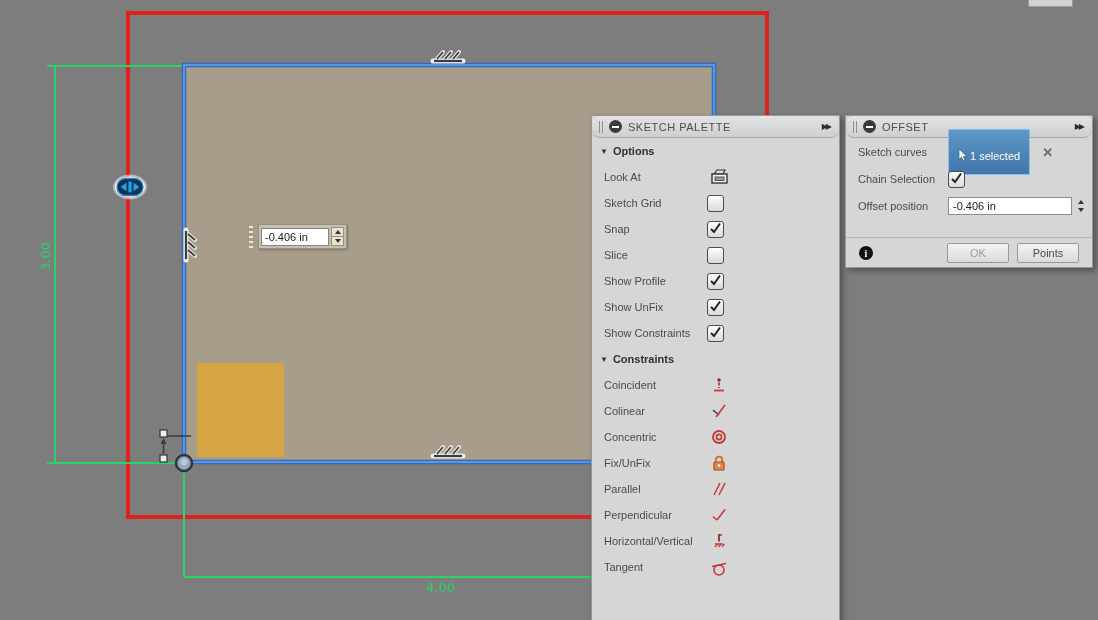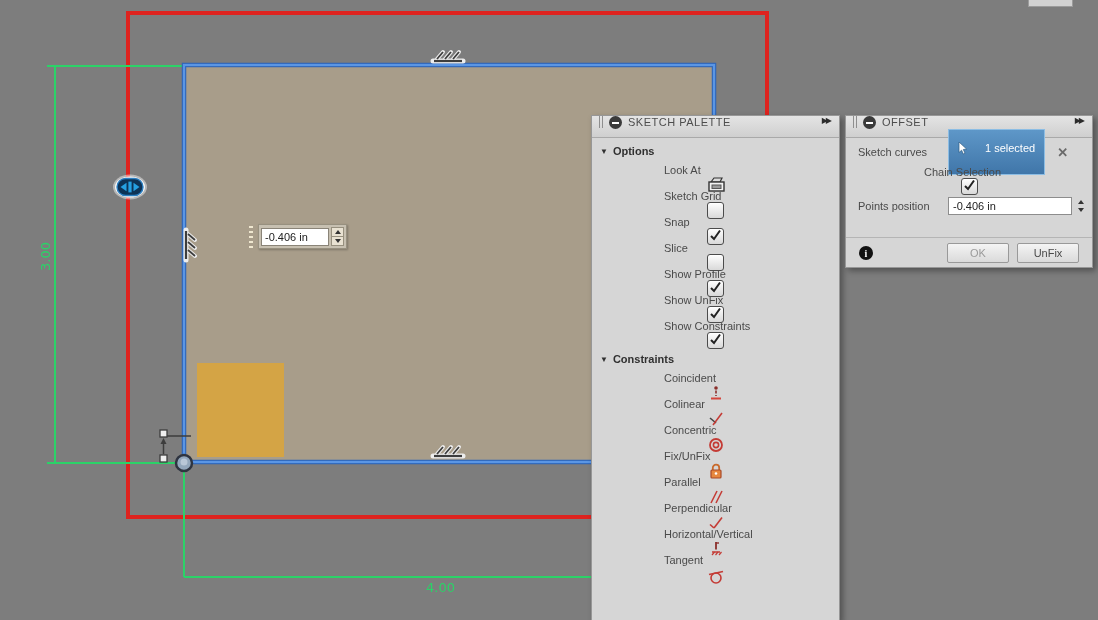--- a/index.html
+++ b/index.html
@@ -17,42 +17,42 @@
   .float-frame{background:#c7c0b1;border:1px solid #97907f;padding:2px;display:flex;align-items:center;box-shadow:1px 1px 2px rgba(0,0,0,.25);}
   .float-frame input{width:60px;height:16px;border:1px solid #8a8478;font-size:11px;padding:0 3px;background:#fff;color:#222;font-family:"Liberation Sans",sans-serif;}
   .mini-spin{display:flex;flex-direction:column;margin-left:2px;border:1px solid #97907f;background:#e9e2d2;}
   .mini-spin span{width:11px;height:8px;display:flex;align-items:center;justify-content:center;}
   .mini-spin span + span{border-top:1px solid #97907f;}
   .tri-up{width:0;height:0;border-left:3px solid transparent;border-right:3px solid transparent;border-bottom:4px solid #333;}
   .tri-down{width:0;height:0;border-left:3px solid transparent;border-right:3px solid transparent;border-top:4px solid #333;}
 
   
   .panel{position:absolute;background:#d6d6d6;border:1px solid #979797;box-shadow:3px 3px 6px rgba(0,0,0,.35);box-sizing:border-box;}
-  .panel-header{height:22px;background:linear-gradient(#e4e4e4,#cfcfcf);border-bottom:1px solid #a9a9a9;display:flex;align-items:flex-start;padding:0 7px;gap:6px;box-sizing:border-box;}
+  .panel-header{height:22px;background:linear-gradient(#e4e4e4,#cfcfcf);border-bottom:1px solid #a9a9a9;display:flex;align-items:center;padding:0 7px;gap:6px;box-sizing:border-box;border-radius:8px;}
   .grip{width:2px;height:12px;border-left:1px solid #8e8e8e;border-right:1px solid #8e8e8e;}
   .collapse-btn{width:13px;height:13px;border-radius:50%;background:#3a3a3a;display:flex;align-items:center;justify-content:center;flex:none;}
   .collapse-btn i{display:block;width:7px;height:2px;background:#fff;}
   .panel-title{font-size:11px;color:#4d4d4d;letter-spacing:.5px;flex:1;white-space:nowrap;}
   .expand-btn{font-size:8px;color:#2c2c2c;letter-spacing:-2px;padding-right:2px;}
 
-  .row{height:26px;display:flex;align-items:center;padding:0 12px;box-sizing:border-box;flex-direction:column;}
+  .row{height:26px;display:flex;align-items:center;padding:0 12px;box-sizing:border-box;}
   .row .label{font-size:11px;color:#4a4a4a;width:103px;flex:none;white-space:nowrap;}
   .section-header{height:26px;display:flex;align-items:center;gap:5px;padding:0 8px;font-size:11px;font-weight:bold;color:#303030;}
   .sec-tri{font-size:8px;color:#303030;}
 
   .checkbox{width:15px;height:15px;border:1px solid #4c4c4c;border-radius:3px;background:linear-gradient(#fefefe,#d9d9d9);box-shadow:inset 0 1px 0 #fff;position:relative;flex:none;}
   .checkbox svg{display:none;position:absolute;left:0px;top:-1px;}
   .checkbox.checked svg{display:block;}
 
   .icon-cell{width:24px;display:flex;align-items:center;justify-content:center;flex:none;}
 
   
   .op-row{display:flex;align-items:center;padding:0 12px;box-sizing:border-box;}
   .op-row .label{font-size:11px;color:#4a4a4a;width:90px;flex:none;white-space:nowrap;}
-  .select-btn{height:20px;display:flex;align-items:flex-start;gap:17px;padding:12px 9px;
+  .select-btn{height:20px;display:flex;align-items:flex-end;gap:2px;padding:12px 9px;
     background:linear-gradient(#5e97c8,#4076a9);border:1px solid #8cbde4;color:#fff;font-size:11px;}
   .x-btn{margin-left:12px;font-size:13px;color:#6a6a6a;font-weight:bold;line-height:1;}
   .text-input{width:114px;height:16px;border:1px solid #8d8d8d;background:#fff;font-size:11px;color:#222;padding:0 4px;font-family:"Liberation Sans",sans-serif;}
   .spinner{display:flex;flex-direction:column;gap:4px;margin-left:6px;}
   .divider{height:1px;background:#b5b5b5;margin-top:17px;}
   .footer{height:30px;display:flex;align-items:center;padding:0 13px;box-sizing:border-box;}
   .info-btn{width:14px;height:14px;border-radius:50%;background:#111;color:#fff;font-size:10px;font-weight:bold;display:flex;align-items:center;justify-content:center;font-family:"Liberation Serif",serif;}
   .btn{width:62px;height:20px;background:linear-gradient(#f4f4f4,#dadada);border:1px solid #999;border-radius:2px;font-size:11px;color:#4a4a4a;display:flex;align-items:center;justify-content:center;box-sizing:border-box;}
   .btn.disabled{color:#9b9b9b;}
   .btn + .btn{margin-left:8px;}
@@ -319,42 +319,42 @@
     <span class="label">Sketch curves</span>
     <span class="select-btn">
       <svg width="10" height="13" viewBox="0 0 10 13">
         <path d="M1 0 L1 10.5 L3.6 8.2 L5.3 12 L7 11.2 L5.3 7.5 L8.6 7 Z" fill="#fff" stroke="#2c5c84" stroke-width="0.7"></path>
       </svg>
       <span>1 selected</span>
     </span>
     <span class="x-btn">✕</span>
   </div>
 
-  <div class="op-row" style="height:26px;flex-direction:column;">
+  <div class="op-row" style="height:26px;">
     <span class="label">Chain Selection</span>
     <span class="checkbox checked">
       <svg width="15" height="15" viewBox="0 0 15 15">
           <path d="M3 8 L6 11 L12 2.5" stroke="#222" stroke-width="2" fill="none"></path>
         </svg>
     </span>
   </div>
 
   <div class="op-row" style="height:28px;">
-    <span class="label">Points position</span>
+    <span class="label">Offset position</span>
     <input class="text-input" type="text" value="-0.406 in" style="">
     <span class="spinner">
       <i class="tri-up"></i>
       <i class="tri-down"></i>
     </span>
   </div>
 
   <div class="divider"></div>
 
   <div class="footer">
     <span class="info-btn">i</span>
     <span style="margin-left:auto;display:flex;border-radius:8px;">
       <span class="btn disabled">OK</span>
-      <span class="btn">UnFix</span>
+      <span class="btn">Points</span>
     </span>
   </div>
 </div>
 
 <div class="viewcube-fragment"></div>
 
 </body></html>

